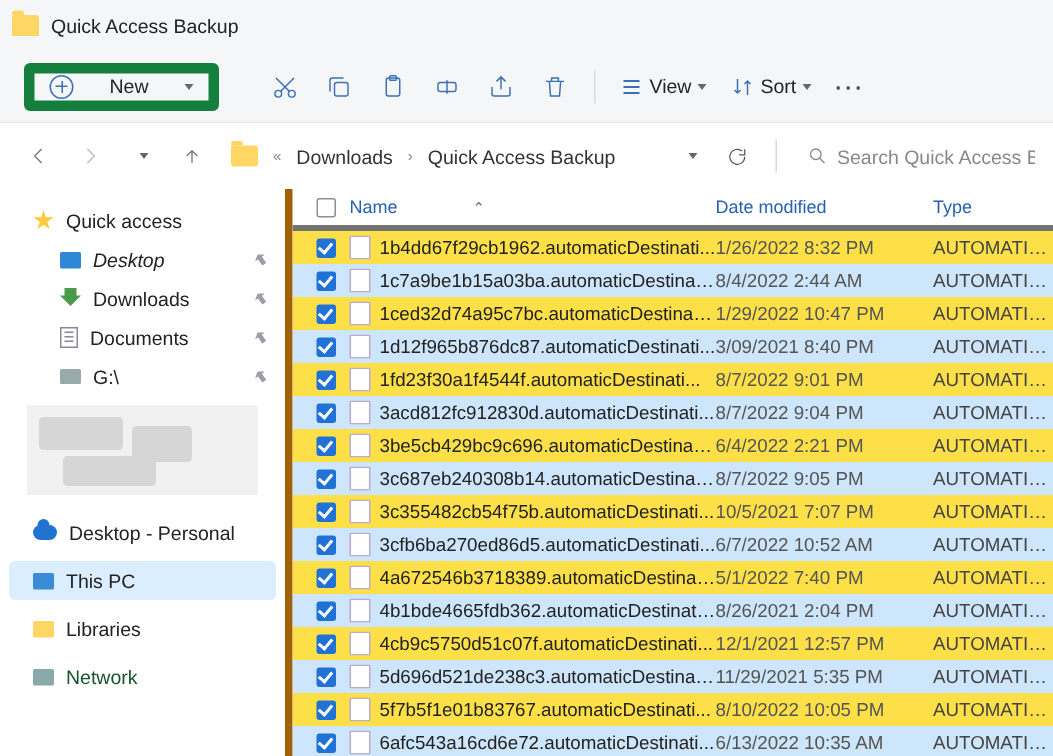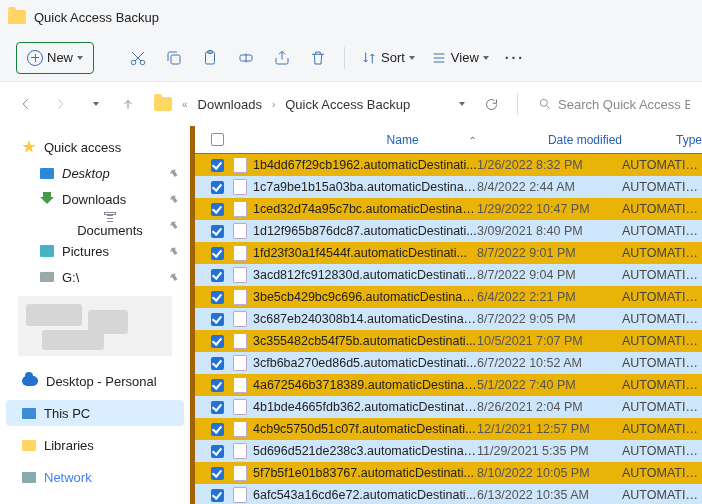--- a/index.html
+++ b/index.html
@@ -7,21 +7,21 @@
   
   
   .titlebar { display:flex; align-items:center; height:34px; padding:0 8px; background:#f5f6f8; }
   .titlebar .folder-icon { width:18px; height:14px; background:#ffd664; border-radius:2px 2px 0 0; position:relative; margin-right:8px; }
   .titlebar .folder-icon::before{content:"";position:absolute;top:-3px;left:0;width:8px;height:3px;background:#ffd664;border-radius:2px 2px 0 0;}
   .titlebar .title { font-size:13px; color:#222; }
 
   
   .toolbar { display:flex; align-items:center; height:48px; background:#f5f6f8; padding:0 16px; gap:4px; border-bottom:1px solid #e8e8e8;}
   .btn { display:flex; align-items:center; justify-content:center; height:32px; min-width:32px; border-radius:4px; color:#3b6fb6; cursor:pointer; padding:0 6px; }
-  .btn-new { border:1px solid #15803d; padding:0 10px; gap:0; font-size:13px; color:#222;}
+  .btn-new { border:7px solid #15803d; padding:0 10px; gap:20px; font-size:13px; color:#222;}
   .btn-new .plus { width:16px;height:16px;border:1.3px solid #3b6fb6;border-radius:50%;position:relative;}
   .btn-new .plus::before,.btn-new .plus::after{content:"";position:absolute;background:#3b6fb6;}
   .btn-new .plus::before{left:3px;top:6.5px;width:8px;height:1.3px;}
   .btn-new .plus::after{left:6.5px;top:3px;width:1.3px;height:8px;}
   .caret{width:0;height:0;border-left:3px solid transparent;border-right:3px solid transparent;border-top:4px solid #666;margin-left:4px;}
   .tool-gap{width:20px;}
   .toolico svg{width:18px;height:18px;stroke:#3b6fb6;fill:none;stroke-width:1.3;}
   .lbl{font-size:13px;color:#222;margin-left:4px;}
   .dots{letter-spacing:2px;font-weight:bold;color:#444;font-size:14px;}
   .divider{width:1px;height:22px;background:#d6dbe2;margin:0 6px;}
@@ -66,29 +66,29 @@
   .side-net{width:14px;height:11px;background:#8aa;border-radius:1px;}
   .side-preview{height:60px;margin:6px 18px;background:#f1f1f1;position:relative;overflow:hidden;}
   .side-preview .blur{position:absolute;background:#d6d6d6;border-radius:3px;}
   .side-preview .b1{left:8px;top:8px;width:56px;height:22px;}
   .side-preview .b2{left:70px;top:14px;width:40px;height:24px;}
   .side-preview .b3{left:24px;top:34px;width:62px;height:20px;}
   .side-sep{height:6px;}
 
   
   .content{flex:1;display:flex;flex-direction:column;overflow:hidden;}
-  .cols{display:flex;align-items:center;height:28px;border-bottom:1px solid #737373;padding-left:10px;font-size:12px;color:#2760b3;text-align:right;}
+  .cols{display:flex;align-items:center;height:28px;border-bottom:4px solid #737373;padding-left:10px;font-size:12px;color:#2760b3;}
   .col-check{width:24px;display:flex;align-items:center;justify-content:center;}
   .col-check .cb{width:13px;height:13px;border:1px solid #8a8f96;border-radius:2px;background:#fff;}
   .col-name{width:248px;padding-left:4px;}
   .col-date{width:145px;}
   .col-type{flex:1;}
   .sort-arrow{margin-left:50px;font-size:10px;color:#666;}
   .rows{flex:1;overflow:hidden;}
-  .row{display:flex;align-items:center;height:22px;padding-left:10px;background:#eab308;font-size:12.5px;}
+  .row{display:flex;align-items:center;height:22px;padding-left:10px;background:#fde047;font-size:12.5px;}
   .row:nth-child(even){background:#cde6fb;}
   .row .cell-check{width:24px;display:flex;align-items:center;justify-content:center;}
   .row .cb{width:13px;height:13px;background:#2172d6;border-radius:2px;position:relative;}
   .row .cb::after{content:"";position:absolute;left:3px;top:1px;width:4px;height:7px;border:solid #fff;border-width:0 2px 2px 0;transform:rotate(40deg);}
   .row .cell-name{width:248px;display:flex;align-items:center;gap:6px;padding-left:4px;overflow:hidden;}
   .row .fileico{width:14px;height:16px;background:#fff;border:1px solid #bac;border-radius:1px;flex-shrink:0;}
   .row .fname{white-space:nowrap;overflow:hidden;text-overflow:ellipsis;color:#222;}
   .row .cell-date{width:145px;color:#555;white-space:nowrap;}
   .row .cell-type{flex:1;color:#444;white-space:nowrap;overflow:hidden;text-overflow:ellipsis;}
 </style>
@@ -137,31 +137,31 @@
         <path d="M4 12 v6 a2 2 0 0 0 2 2 h12 a2 2 0 0 0 2-2 v-6 M12 3 v11 M8 7 l4-4 4 4"></path>
       </svg>
     </div>
   <div class="btn toolico">
       <svg viewBox="0 0 24 24">
         <path d="M4 7 h16 M9 7 V4 h6 v3 M7 7 l1 13 h8 l1-13"></path>
       </svg>
     </div>
   <div class="divider"></div>
   <div class="btn">
+    <svg viewBox="0 0 24 24" style="width:16px;height:16px;stroke:#3b6fb6;fill:none;stroke-width:1.8">
+        <path d="M4 6 h16 M4 12 h16 M4 18 h16"></path>
+      </svg>
+    <span class="lbl">View</span>
+    <span class="caret"></span>
+  </div>
+  <div class="btn">
     <svg viewBox="0 0 24 24" style="width:16px;height:16px;stroke:#3b6fb6;fill:none;stroke-width:1.5">
         <path d="M7 4 v14 M4 15 l3 3 3-3 M17 20 V6 M14 9 l3-3 3 3"></path>
       </svg>
     <span class="lbl">Sort</span>
-    <span class="caret"></span>
-  </div>
-  <div class="btn">
-    <svg viewBox="0 0 24 24" style="width:16px;height:16px;stroke:#3b6fb6;fill:none;stroke-width:1.8">
-        <path d="M4 6 h16 M4 12 h16 M4 18 h16"></path>
-      </svg>
-    <span class="lbl">View</span>
     <span class="caret"></span>
   </div>
   <div class="btn">
       <span class="dots">···</span>
     </div>
 </div>
 
 <div class="navrow">
   <div class="navbtn">
       <svg viewBox="0 0 24 24">
@@ -212,27 +212,23 @@
         <span>Quick access</span>
       </div>
     <div class="side-item pinned" style="padding-left:40px;font-style:italic;">
         <span class="side-blue"></span>
         <span>Desktop</span>
       </div>
     <div class="side-item pinned" style="padding-left:40px;">
         <span class="side-dl"></span>
         <span>Downloads</span>
       </div>
-    <div class="side-item pinned" style="padding-left:40px;flex-direction:column;">
+    <div class="side-item pinned" style="padding-left:40px;">
         <span class="side-doc"></span>
         <span>Documents</span>
-      </div>
-    <div class="side-item pinned" style="padding-left:40px;">
-        <span class="side-pic"></span>
-        <span>Pictures</span>
       </div>
     <div class="side-item pinned" style="padding-left:40px;">
         <span class="side-drive"></span>
         <span>G:\</span>
       </div>
     <div class="side-preview">
         <div class="blur b1"></div>
         <div class="blur b2"></div>
         <div class="blur b3"></div>
       </div>
@@ -245,21 +241,21 @@
     <div class="side-item sel">
         <span class="side-pc"></span>
         <span>This PC</span>
       </div>
     <div class="side-sep"></div>
     <div class="side-item">
         <span class="side-lib"></span>
         <span>Libraries</span>
       </div>
     <div class="side-sep"></div>
-    <div class="side-item" style="color:#3b82f6;">
+    <div class="side-item" style="color:#14532d;">
         <span class="side-net"></span>
         <span>Network</span>
       </div>
   </div>
 
   <div class="content">
     <div class="cols">
       <div class="col-check">
           <div class="cb"></div>
         </div>

